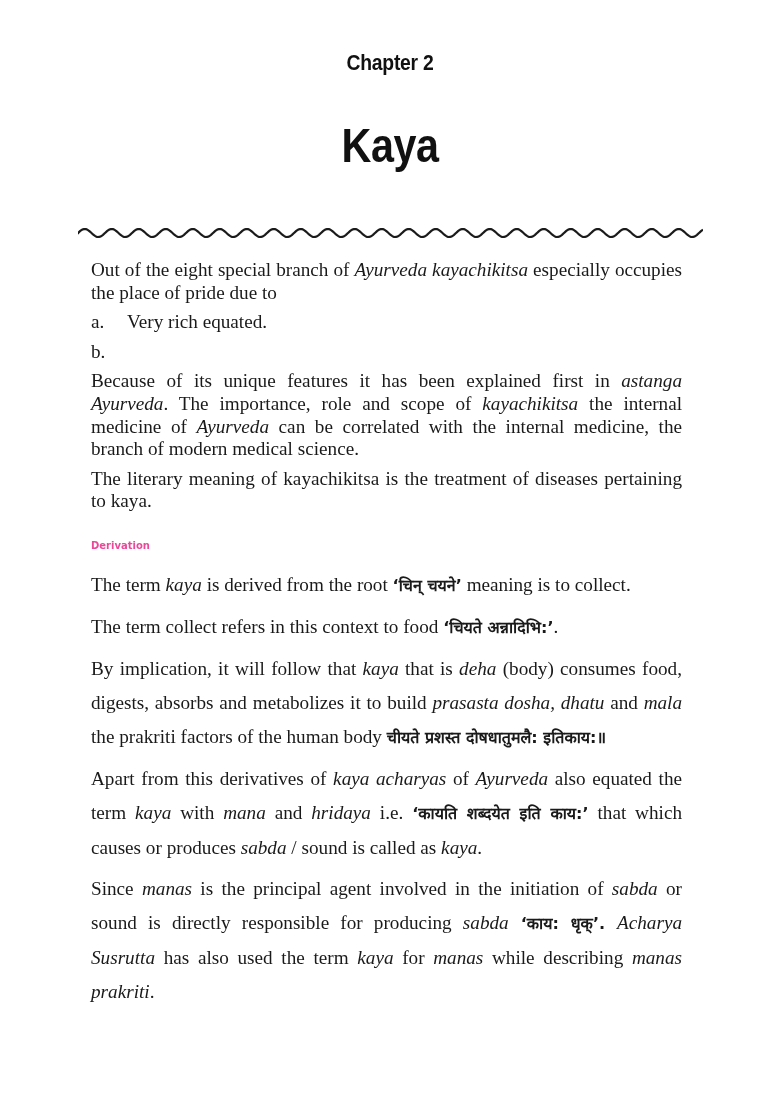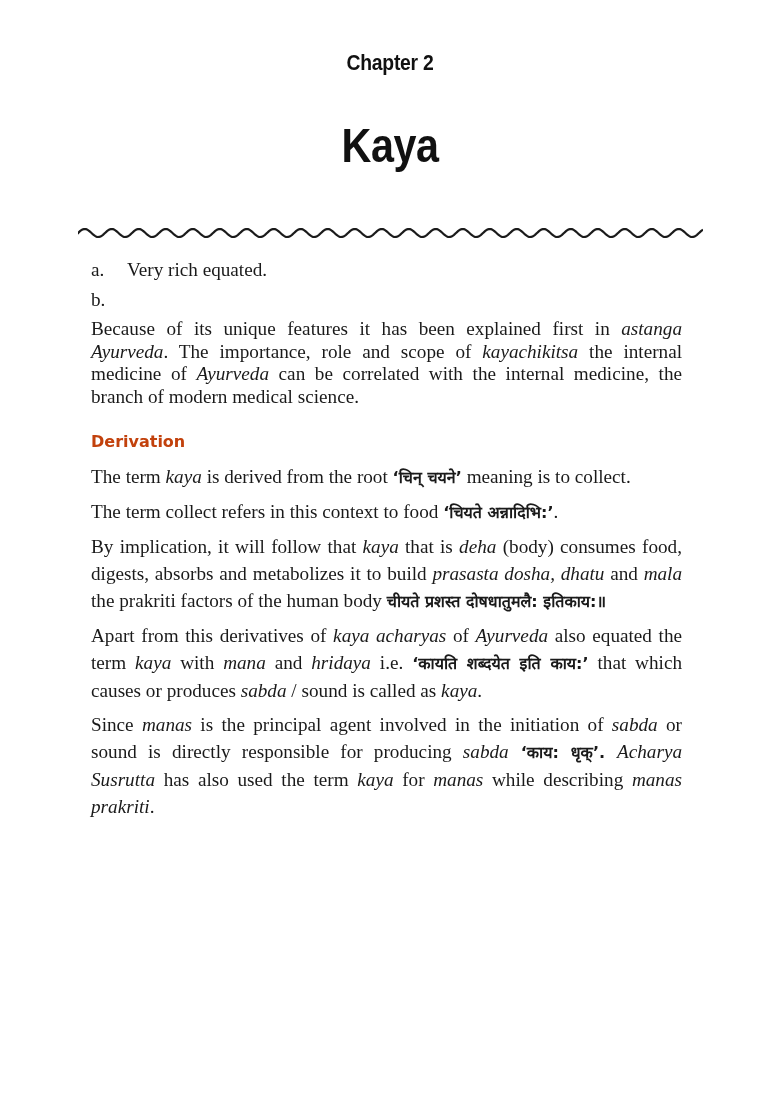--- a/index.html
+++ b/index.html
@@ -75,51 +75,53 @@
       display: flex;
       margin: 0 0 7px 0;
     }
     .list-marker {
       width: 36px;
       flex: 0 0 36px;
     }
     .section-heading {
       font-family: "DejaVu Sans", sans-serif;
       font-weight: bold;
-      font-size: 16px;
+      font-size: 10px;
       margin: 22px 0 10px 0;
-      color: #c2410c;
+      color: #ec4899;
     }
-    .gap-line { line-height: 27px; }
+    .gap-line { line-height: 34px; }
   </style>
 </head>
 <body>
 
 <div class="page">
 
   <div class="chapter-label">Chapter 2</div>
   <div class="chapter-title">Kaya</div>
 
   <svg class="wave-rule" viewBox="0 0 625 22" preserveAspectRatio="none">
     <path id="wavePath" fill="none" stroke="#1a1a1a" stroke-width="2.2" d="M0 12.2 L0 11.00 L1 10.08 L2 9.20 L3 8.43 L4 7.79 L5 7.33 L6 7.06 L7 7.01 L8 7.17 L9 7.54 L10 8.09 L11 8.80 L12 9.63 L13 10.54 L14 11.46 L15 12.37 L16 13.20 L17 13.91 L18 14.46 L19 14.83 L20 14.99 L21 14.94 L22 14.67 L23 14.21 L24 13.57 L25 12.80 L26 11.92 L27 11.00 L28 10.08 L29 9.20 L30 8.43 L31 7.79 L32 7.33 L33 7.06 L34 7.01 L35 7.17 L36 7.54 L37 8.09 L38 8.80 L39 9.63 L40 10.54 L41 11.46 L42 12.37 L43 13.20 L44 13.91 L45 14.46 L46 14.83 L47 14.99 L48 14.94 L49 14.67 L50 14.21 L51 13.57 L52 12.80 L53 11.92 L54 11.00 L55 10.08 L56 9.20 L57 8.43 L58 7.79 L59 7.33 L60 7.06 L61 7.01 L62 7.17 L63 7.54 L64 8.09 L65 8.80 L66 9.63 L67 10.54 L68 11.46 L69 12.37 L70 13.20 L71 13.91 L72 14.46 L73 14.83 L74 14.99 L75 14.94 L76 14.67 L77 14.21 L78 13.57 L79 12.80 L80 11.92 L81 11.00 L82 10.08 L83 9.20 L84 8.43 L85 7.79 L86 7.33 L87 7.06 L88 7.01 L89 7.17 L90 7.54 L91 8.09 L92 8.80 L93 9.63 L94 10.54 L95 11.46 L96 12.37 L97 13.20 L98 13.91 L99 14.46 L100 14.83 L101 14.99 L102 14.94 L103 14.67 L104 14.21 L105 13.57 L106 12.80 L107 11.92 L108 11.00 L109 10.08 L110 9.20 L111 8.43 L112 7.79 L113 7.33 L114 7.06 L115 7.01 L116 7.17 L117 7.54 L118 8.09 L119 8.80 L120 9.63 L121 10.54 L122 11.46 L123 12.37 L124 13.20 L125 13.91 L126 14.46 L127 14.83 L128 14.99 L129 14.94 L130 14.67 L131 14.21 L132 13.57 L133 12.80 L134 11.92 L135 11.00 L136 10.08 L137 9.20 L138 8.43 L139 7.79 L140 7.33 L141 7.06 L142 7.01 L143 7.17 L144 7.54 L145 8.09 L146 8.80 L147 9.63 L148 10.54 L149 11.46 L150 12.37 L151 13.20 L152 13.91 L153 14.46 L154 14.83 L155 14.99 L156 14.94 L157 14.67 L158 14.21 L159 13.57 L160 12.80 L161 11.92 L162 11.00 L163 10.08 L164 9.20 L165 8.43 L166 7.79 L167 7.33 L168 7.06 L169 7.01 L170 7.17 L171 7.54 L172 8.09 L173 8.80 L174 9.63 L175 10.54 L176 11.46 L177 12.37 L178 13.20 L179 13.91 L180 14.46 L181 14.83 L182 14.99 L183 14.94 L184 14.67 L185 14.21 L186 13.57 L187 12.80 L188 11.92 L189 11.00 L190 10.08 L191 9.20 L192 8.43 L193 7.79 L194 7.33 L195 7.06 L196 7.01 L197 7.17 L198 7.54 L199 8.09 L200 8.80 L201 9.63 L202 10.54 L203 11.46 L204 12.37 L205 13.20 L206 13.91 L207 14.46 L208 14.83 L209 14.99 L210 14.94 L211 14.67 L212 14.21 L213 13.57 L214 12.80 L215 11.92 L216 11.00 L217 10.08 L218 9.20 L219 8.43 L220 7.79 L221 7.33 L222 7.06 L223 7.01 L224 7.17 L225 7.54 L226 8.09 L227 8.80 L228 9.63 L229 10.54 L230 11.46 L231 12.37 L232 13.20 L233 13.91 L234 14.46 L235 14.83 L236 14.99 L237 14.94 L238 14.67 L239 14.21 L240 13.57 L241 12.80 L242 11.92 L243 11.00 L244 10.08 L245 9.20 L246 8.43 L247 7.79 L248 7.33 L249 7.06 L250 7.01 L251 7.17 L252 7.54 L253 8.09 L254 8.80 L255 9.63 L256 10.54 L257 11.46 L258 12.37 L259 13.20 L260 13.91 L261 14.46 L262 14.83 L263 14.99 L264 14.94 L265 14.67 L266 14.21 L267 13.57 L268 12.80 L269 11.92 L270 11.00 L271 10.08 L272 9.20 L273 8.43 L274 7.79 L275 7.33 L276 7.06 L277 7.01 L278 7.17 L279 7.54 L280 8.09 L281 8.80 L282 9.63 L283 10.54 L284 11.46 L285 12.37 L286 13.20 L287 13.91 L288 14.46 L289 14.83 L290 14.99 L291 14.94 L292 14.67 L293 14.21 L294 13.57 L295 12.80 L296 11.92 L297 11.00 L298 10.08 L299 9.20 L300 8.43 L301 7.79 L302 7.33 L303 7.06 L304 7.01 L305 7.17 L306 7.54 L307 8.09 L308 8.80 L309 9.63 L310 10.54 L311 11.46 L312 12.37 L313 13.20 L314 13.91 L315 14.46 L316 14.83 L317 14.99 L318 14.94 L319 14.67 L320 14.21 L321 13.57 L322 12.80 L323 11.92 L324 11.00 L325 10.08 L326 9.20 L327 8.43 L328 7.79 L329 7.33 L330 7.06 L331 7.01 L332 7.17 L333 7.54 L334 8.09 L335 8.80 L336 9.63 L337 10.54 L338 11.46 L339 12.37 L340 13.20 L341 13.91 L342 14.46 L343 14.83 L344 14.99 L345 14.94 L346 14.67 L347 14.21 L348 13.57 L349 12.80 L350 11.92 L351 11.00 L352 10.08 L353 9.20 L354 8.43 L355 7.79 L356 7.33 L357 7.06 L358 7.01 L359 7.17 L360 7.54 L361 8.09 L362 8.80 L363 9.63 L364 10.54 L365 11.46 L366 12.37 L367 13.20 L368 13.91 L369 14.46 L370 14.83 L371 14.99 L372 14.94 L373 14.67 L374 14.21 L375 13.57 L376 12.80 L377 11.92 L378 11.00 L379 10.08 L380 9.20 L381 8.43 L382 7.79 L383 7.33 L384 7.06 L385 7.01 L386 7.17 L387 7.54 L388 8.09 L389 8.80 L390 9.63 L391 10.54 L392 11.46 L393 12.37 L394 13.20 L395 13.91 L396 14.46 L397 14.83 L398 14.99 L399 14.94 L400 14.67 L401 14.21 L402 13.57 L403 12.80 L404 11.92 L405 11.00 L406 10.08 L407 9.20 L408 8.43 L409 7.79 L410 7.33 L411 7.06 L412 7.01 L413 7.17 L414 7.54 L415 8.09 L416 8.80 L417 9.63 L418 10.54 L419 11.46 L420 12.37 L421 13.20 L422 13.91 L423 14.46 L424 14.83 L425 14.99 L426 14.94 L427 14.67 L428 14.21 L429 13.57 L430 12.80 L431 11.92 L432 11.00 L433 10.08 L434 9.20 L435 8.43 L436 7.79 L437 7.33 L438 7.06 L439 7.01 L440 7.17 L441 7.54 L442 8.09 L443 8.80 L444 9.63 L445 10.54 L446 11.46 L447 12.37 L448 13.20 L449 13.91 L450 14.46 L451 14.83 L452 14.99 L453 14.94 L454 14.67 L455 14.21 L456 13.57 L457 12.80 L458 11.92 L459 11.00 L460 10.08 L461 9.20 L462 8.43 L463 7.79 L464 7.33 L465 7.06 L466 7.01 L467 7.17 L468 7.54 L469 8.09 L470 8.80 L471 9.63 L472 10.54 L473 11.46 L474 12.37 L475 13.20 L476 13.91 L477 14.46 L478 14.83 L479 14.99 L480 14.94 L481 14.67 L482 14.21 L483 13.57 L484 12.80 L485 11.92 L486 11.00 L487 10.08 L488 9.20 L489 8.43 L490 7.79 L491 7.33 L492 7.06 L493 7.01 L494 7.17 L495 7.54 L496 8.09 L497 8.80 L498 9.63 L499 10.54 L500 11.46 L501 12.37 L502 13.20 L503 13.91 L504 14.46 L505 14.83 L506 14.99 L507 14.94 L508 14.67 L509 14.21 L510 13.57 L511 12.80 L512 11.92 L513 11.00 L514 10.08 L515 9.20 L516 8.43 L517 7.79 L518 7.33 L519 7.06 L520 7.01 L521 7.17 L522 7.54 L523 8.09 L524 8.80 L525 9.63 L526 10.54 L527 11.46 L528 12.37 L529 13.20 L530 13.91 L531 14.46 L532 14.83 L533 14.99 L534 14.94 L535 14.67 L536 14.21 L537 13.57 L538 12.80 L539 11.92 L540 11.00 L541 10.08 L542 9.20 L543 8.43 L544 7.79 L545 7.33 L546 7.06 L547 7.01 L548 7.17 L549 7.54 L550 8.09 L551 8.80 L552 9.63 L553 10.54 L554 11.46 L555 12.37 L556 13.20 L557 13.91 L558 14.46 L559 14.83 L560 14.99 L561 14.94 L562 14.67 L563 14.21 L564 13.57 L565 12.80 L566 11.92 L567 11.00 L568 10.08 L569 9.20 L570 8.43 L571 7.79 L572 7.33 L573 7.06 L574 7.01 L575 7.17 L576 7.54 L577 8.09 L578 8.80 L579 9.63 L580 10.54 L581 11.46 L582 12.37 L583 13.20 L584 13.91 L585 14.46 L586 14.83 L587 14.99 L588 14.94 L589 14.67 L590 14.21 L591 13.57 L592 12.80 L593 11.92 L594 11.00 L595 10.08 L596 9.20 L597 8.43 L598 7.79 L599 7.33 L600 7.06 L601 7.01 L602 7.17 L603 7.54 L604 8.09 L605 8.80 L606 9.63 L607 10.54 L608 11.46 L609 12.37 L610 13.20 L611 13.91 L612 14.46 L613 14.83 L614 14.99 L615 14.94 L616 14.67 L617 14.21 L618 13.57 L619 12.80 L620 11.92 L621 11.00 L622 10.08 L623 9.20 L624 8.43 L625 7.79"></path>
   </svg>
 
   <div class="body">
 
+    <p><span>Out of the eight special branch of </span><i>Ayurveda kayachikitsa</i><span> especially occupies the place of pride due to</span></p>
 
     <div class="list-item">
       <span class="list-marker">a.</span>
       <span>Very rich equated.</span>
     </div>
     <div class="list-item">
       <span class="list-marker">b.</span>
     </div>
 
     <p><span>Because of its unique features it has been explained first in </span><i>astanga Ayurveda</i><span>. The importance, role and scope of </span><i>kayachikitsa</i><span> the internal medicine of </span><i>Ayurveda</i><span> can be correlated with the internal medicine, the branch of modern medical science.</span></p>
 
+    <p>The literary meaning of kayachikitsa is the treatment of diseases pertaining to kaya.</p>
 
     <div class="section-heading">Derivation</div>
 
     <p class="gap-line"><span>The term </span><i>kaya</i><span> is derived from the root </span><span class="deva">‘चिन् चयने’</span><span> meaning is to collect.</span></p>
 
     <p class="gap-line"><span>The term collect refers in this context to food </span><span class="deva">‘चियते अन्नादिभि:’</span><span>.</span></p>
 
     <p class="gap-line"><span>By implication, it will follow that </span><i>kaya</i><span> that is </span><i>deha</i><span> (body) consumes food, digests, absorbs and metabolizes it to build </span><i>prasasta dosha, dhatu</i><span> and </span><i>mala</i><span> the prakriti factors of the human body </span><span class="deva">चीयते प्रशस्त दोषधातुमलै: इतिकाय:॥</span></p>
 
     <p class="gap-line"><span>Apart from this derivatives of </span><i>kaya acharyas</i><span> of </span><i>Ayurveda</i><span> also equated the term </span><i>kaya</i><span> with </span><i>mana</i><span> and </span><i>hridaya</i><span> i.e. </span><span class="deva">‘कायति शब्दयेत इति काय:’</span><span> that which causes or produces </span><i>sabda</i><span> / sound is called as </span><i>kaya</i><span>.</span></p>

